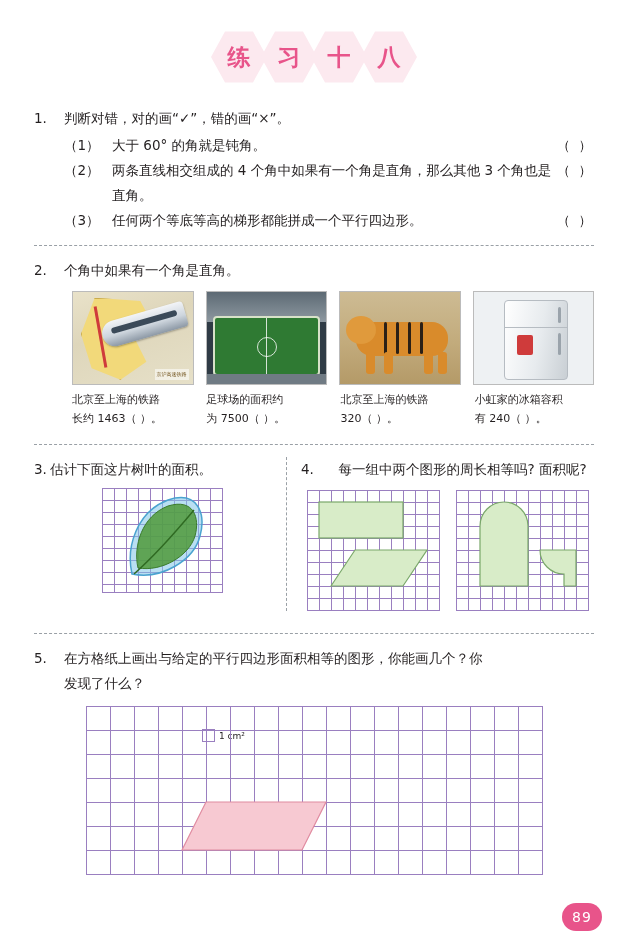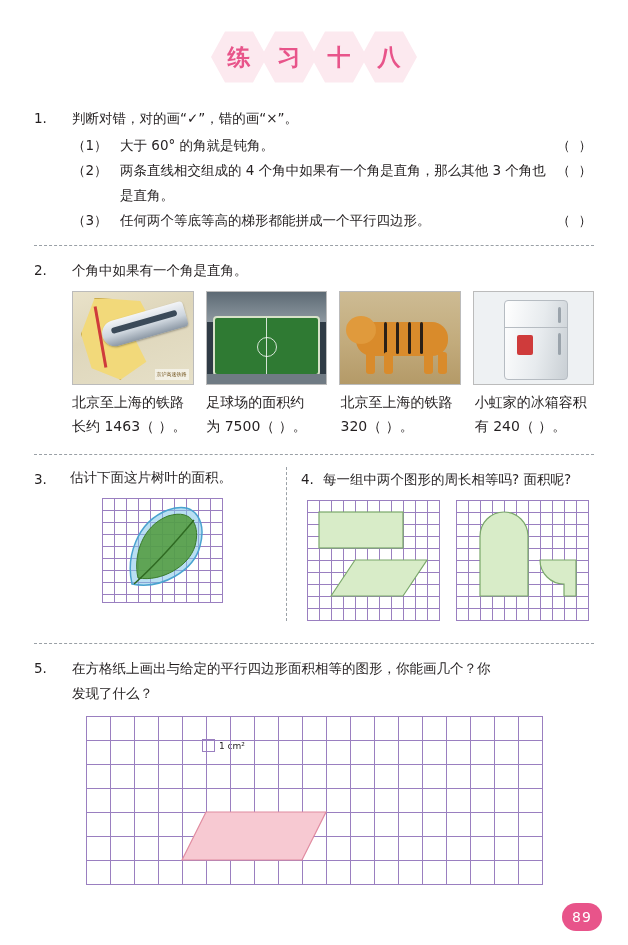--- a/index.html
+++ b/index.html
@@ -61,21 +61,21 @@
   .qnum {
     position: absolute;
     left: 0;
     top: 0;
     width: 26px;
     text-align: left;
     font-size: 13.5px;
     color: #231f20;
   }
   .qbody {
-    margin-left: 38px;
+    margin-left: 30px;
   }
   .sub {
     position: relative;
     padding-left: 18px;
   }
   .sub .lbl {
     position: absolute;
     left: 0;
     top: 0;
   }
@@ -208,21 +208,21 @@
   .fr-sticker {
     position: absolute; left: 12px; top: 34px; width: 16px; height: 20px;
     background: #cf3b3b; border-radius: 2px;
   }
 
   .pic-captions {
     display: flex;
     gap: 15px;
     margin-left: 38px;
     margin-top: 6px;
-    font-size: 14px;
+    font-size: 11px;
     line-height: 1.7;
   }
   .pic-caption { width: 126px; }
 
   
   .row34 {
     display: flex;
     margin-top: 4px;
   }
   .col3 { width: 252px; position: relative; }
@@ -383,21 +383,21 @@
       </div>
     </div>
 
     <hr class="dashed" style="margin-top:16px;">
 
     <div class="row34">
 
       <div class="col3">
         <div class="qblock" style="position:relative;">
           <div class="qnum">3.</div>
-          <div class="qbody" style="margin-left:36px;font-family:Liberation Mono, monospace;">
+          <div class="qbody" style="margin-left:16px;">
             <div>估计下面这片树叶的面积。</div>
           </div>
         </div>
 
         <div class="grid-box grid-purple" style="margin-left:68px; margin-top:6px; width:120px; height:104px; background-size:12px 12px; border-right:1px solid #9a7fc0; border-bottom:1px solid #9a7fc0;">
           <svg class="leaf-svg" width="120" height="104" viewBox="0 0 120 104" style="position:absolute; left:0; top:0;">
             <path d="M30 86 C24 60, 34 24, 66 12 C96 2, 104 26, 98 48 C92 72, 60 92, 30 86 Z" fill="#7fc4e8" fill-opacity="0.55" stroke="#4aa3d0" stroke-width="1.5"></path>
             <path d="M36 80 C31 58, 40 28, 66 18 C92 10, 98 30, 93 48 C87 68, 60 84, 36 80 Z" fill="#4f9a3a" fill-opacity="0.85" stroke="#3b7b2b" stroke-width="1"></path>
             <path d="M32 86 C50 70, 72 46, 92 22" stroke="#2f6a22" stroke-width="1.4" fill="none"></path>
           </svg>
@@ -405,21 +405,21 @@
 
         <div class="legend" style="left:168px; top:272px;">
           <span class="sq"></span>
           <span>1 cm²</span>
         </div>
       </div>
 
       <div class="col4">
         <div class="qblock" style="position:relative;">
           <div class="qnum" style="left:0;">4.</div>
-          <div class="qbody" style="margin-left:22px;">
+          <div class="qbody" style="margin-left:30px;text-align:center;">
             <div>每一组中两个图形的周长相等吗? 面积呢?</div>
           </div>
         </div>
 
         <div style="display:flex; gap:16px; margin-left:6px; margin-top:8px;">
 
           <div class="grid-box grid-purple" style="width:132px; height:120px; background-size:12px 12px; border-right:1px solid #9a7fc0; border-bottom:1px solid #9a7fc0;">
             <svg class="shape-svg" width="132" height="120" viewBox="0 0 132 120" style="position:absolute; left:0; top:0;">
               <rect x="12" y="12" width="84" height="36" fill="#d8ecc8" stroke="#7aa86a" stroke-width="1.2"></rect>
               <polygon points="24,96 48,60 120,60 96,96" fill="#d8ecc8" stroke="#7aa86a" stroke-width="1.2"></polygon>

